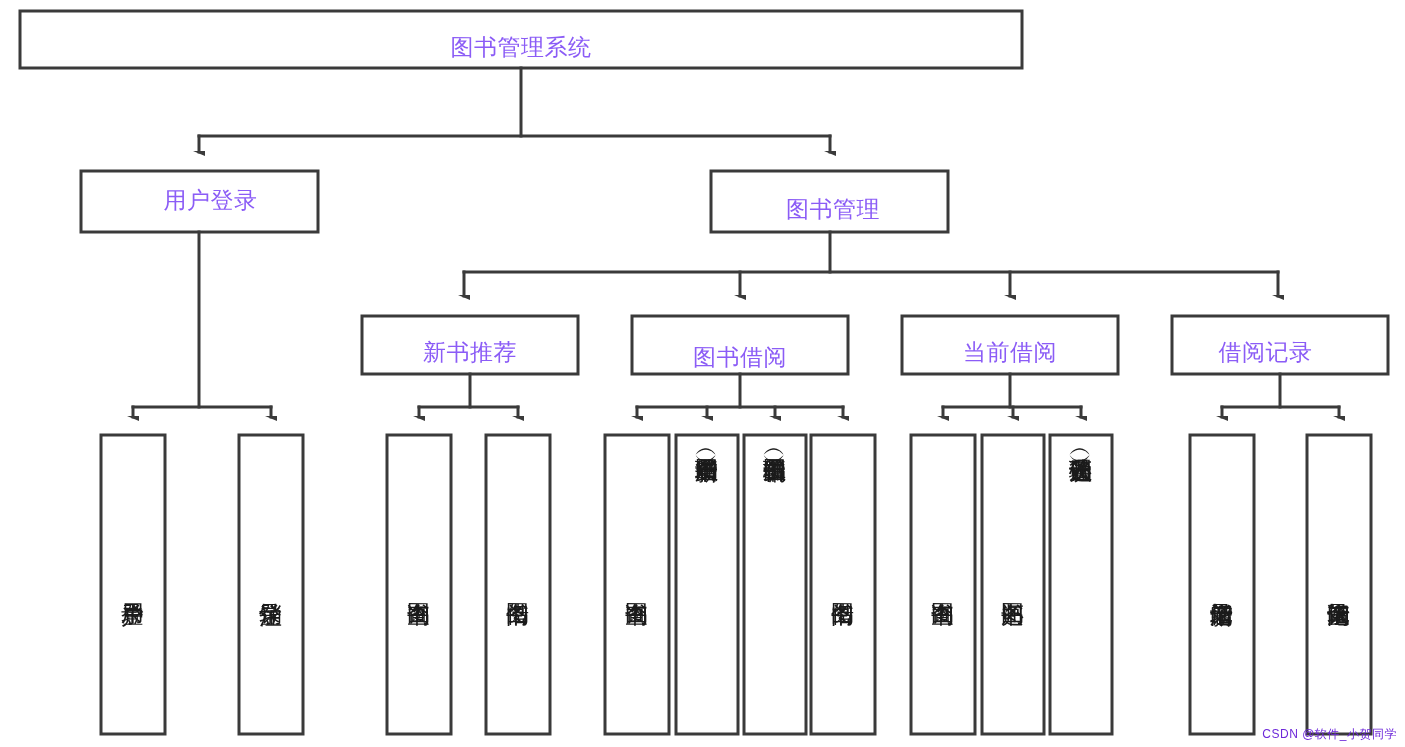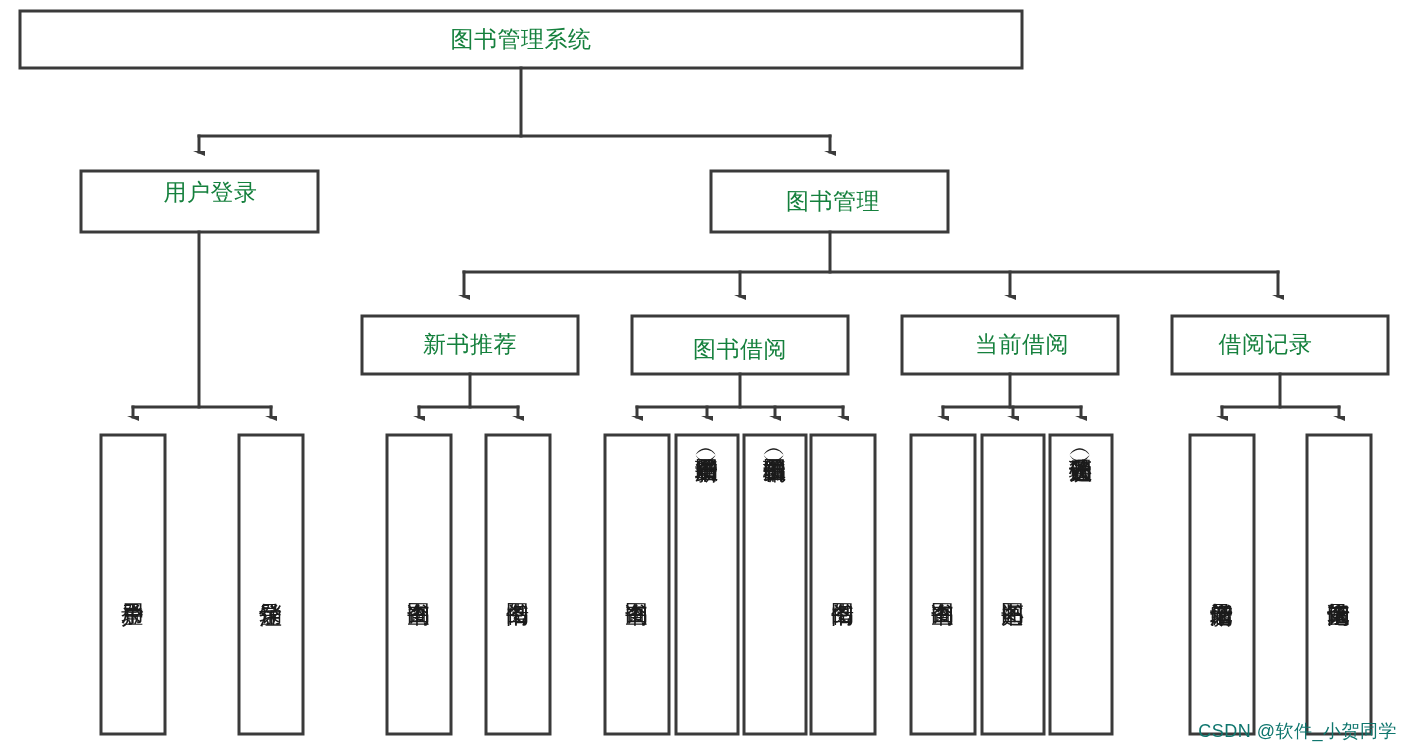--- a/index.html
+++ b/index.html
@@ -40,48 +40,49 @@
   .arrowhead {
     fill: #3a3a3a;
     stroke: none;
   }
   .node-label-h {
     position: absolute;
     display: flex;
     align-items: center;
     justify-content: center;
     text-align: center;
-    color: #15803d;
+    color: #8b5cf6;
     font-size: 23px;
     line-height: 1.1;
     letter-spacing: 0.5px;
     font-family: "Liberation Sans", "DejaVu Sans", sans-serif;
     pointer-events: none;
+    margin-top: 8px;
   }
   .node-label-v {
     position: absolute;
     display: flex;
     align-items: center;
     justify-content: center;
     text-align: center;
     color: #1b1b1b;
     font-size: 23px;
     line-height: 1.22;
     writing-mode: vertical-rl;
     text-orientation: upright;
     font-family: "Liberation Sans", "DejaVu Sans", sans-serif;
     pointer-events: none;
     white-space: nowrap;
   }
   .watermark {
     position: absolute;
     right: 8px;
     bottom: 4px;
-    font-size: 18px;
-    color: #0f766e;
+    font-size: 12px;
+    color: #6d28d9;
     letter-spacing: 0.5px;
     font-family: "Liberation Sans", "DejaVu Sans", sans-serif;
     pointer-events: none;
     white-space: nowrap;
   }
 </style>
 </head>
 <body>
 
 <div id="diagram-root">
@@ -162,21 +163,21 @@
     <path class="conn" d="M 1339 407 L 1339 417" marker-end="url(#ah)"></path>
   </svg>
 
   <div class="node-label-h" style="left:20px; top:11px; width:1002px; height:57px;">图书管理系统</div>
 
   <div class="node-label-h" style="left:92px; top:171px; width:237px; height:44px;">用户登录</div>
   <div class="node-label-h" style="left:711px; top:171px; width:244px; height:61px;">图书管理</div>
 
   <div class="node-label-h" style="left:362px; top:316px; width:216px; height:58px;">新书推荐</div>
   <div class="node-label-h" style="left:632px; top:316px; width:216px; height:67px;">图书借阅</div>
-  <div class="node-label-h" style="left:902px; top:316px; width:216px; height:58px;padding-left:12px;">当前借阅</div>
+  <div class="node-label-h" style="left:902px; top:316px; width:216px; height:58px;">当前借阅</div>
   <div class="node-label-h" style="left:1172px; top:316px; width:187px; height:58px;">借阅记录</div>
 
   <div class="node-label-v" style="left:101px; top:435px; width:64px; height:299px;">用户登录</div>
   <div class="node-label-v" style="left:239px; top:435px; width:64px; height:299px;">注销登录</div>
 
   <div class="node-label-v" style="left:387px; top:435px; width:64px; height:299px;">查询图书</div>
   <div class="node-label-v" style="left:486px; top:435px; width:64px; height:299px;">借阅图书</div>
 
   <div class="node-label-v" style="left:605px; top:435px; width:64px; height:299px;">查询图书</div>
   <div class="node-label-v" style="left:676px; top:435px; width:62px; height:299px; justify-content:flex-start; padding-top:6px; box-sizing:border-box;">新增图书（管理员）</div>

